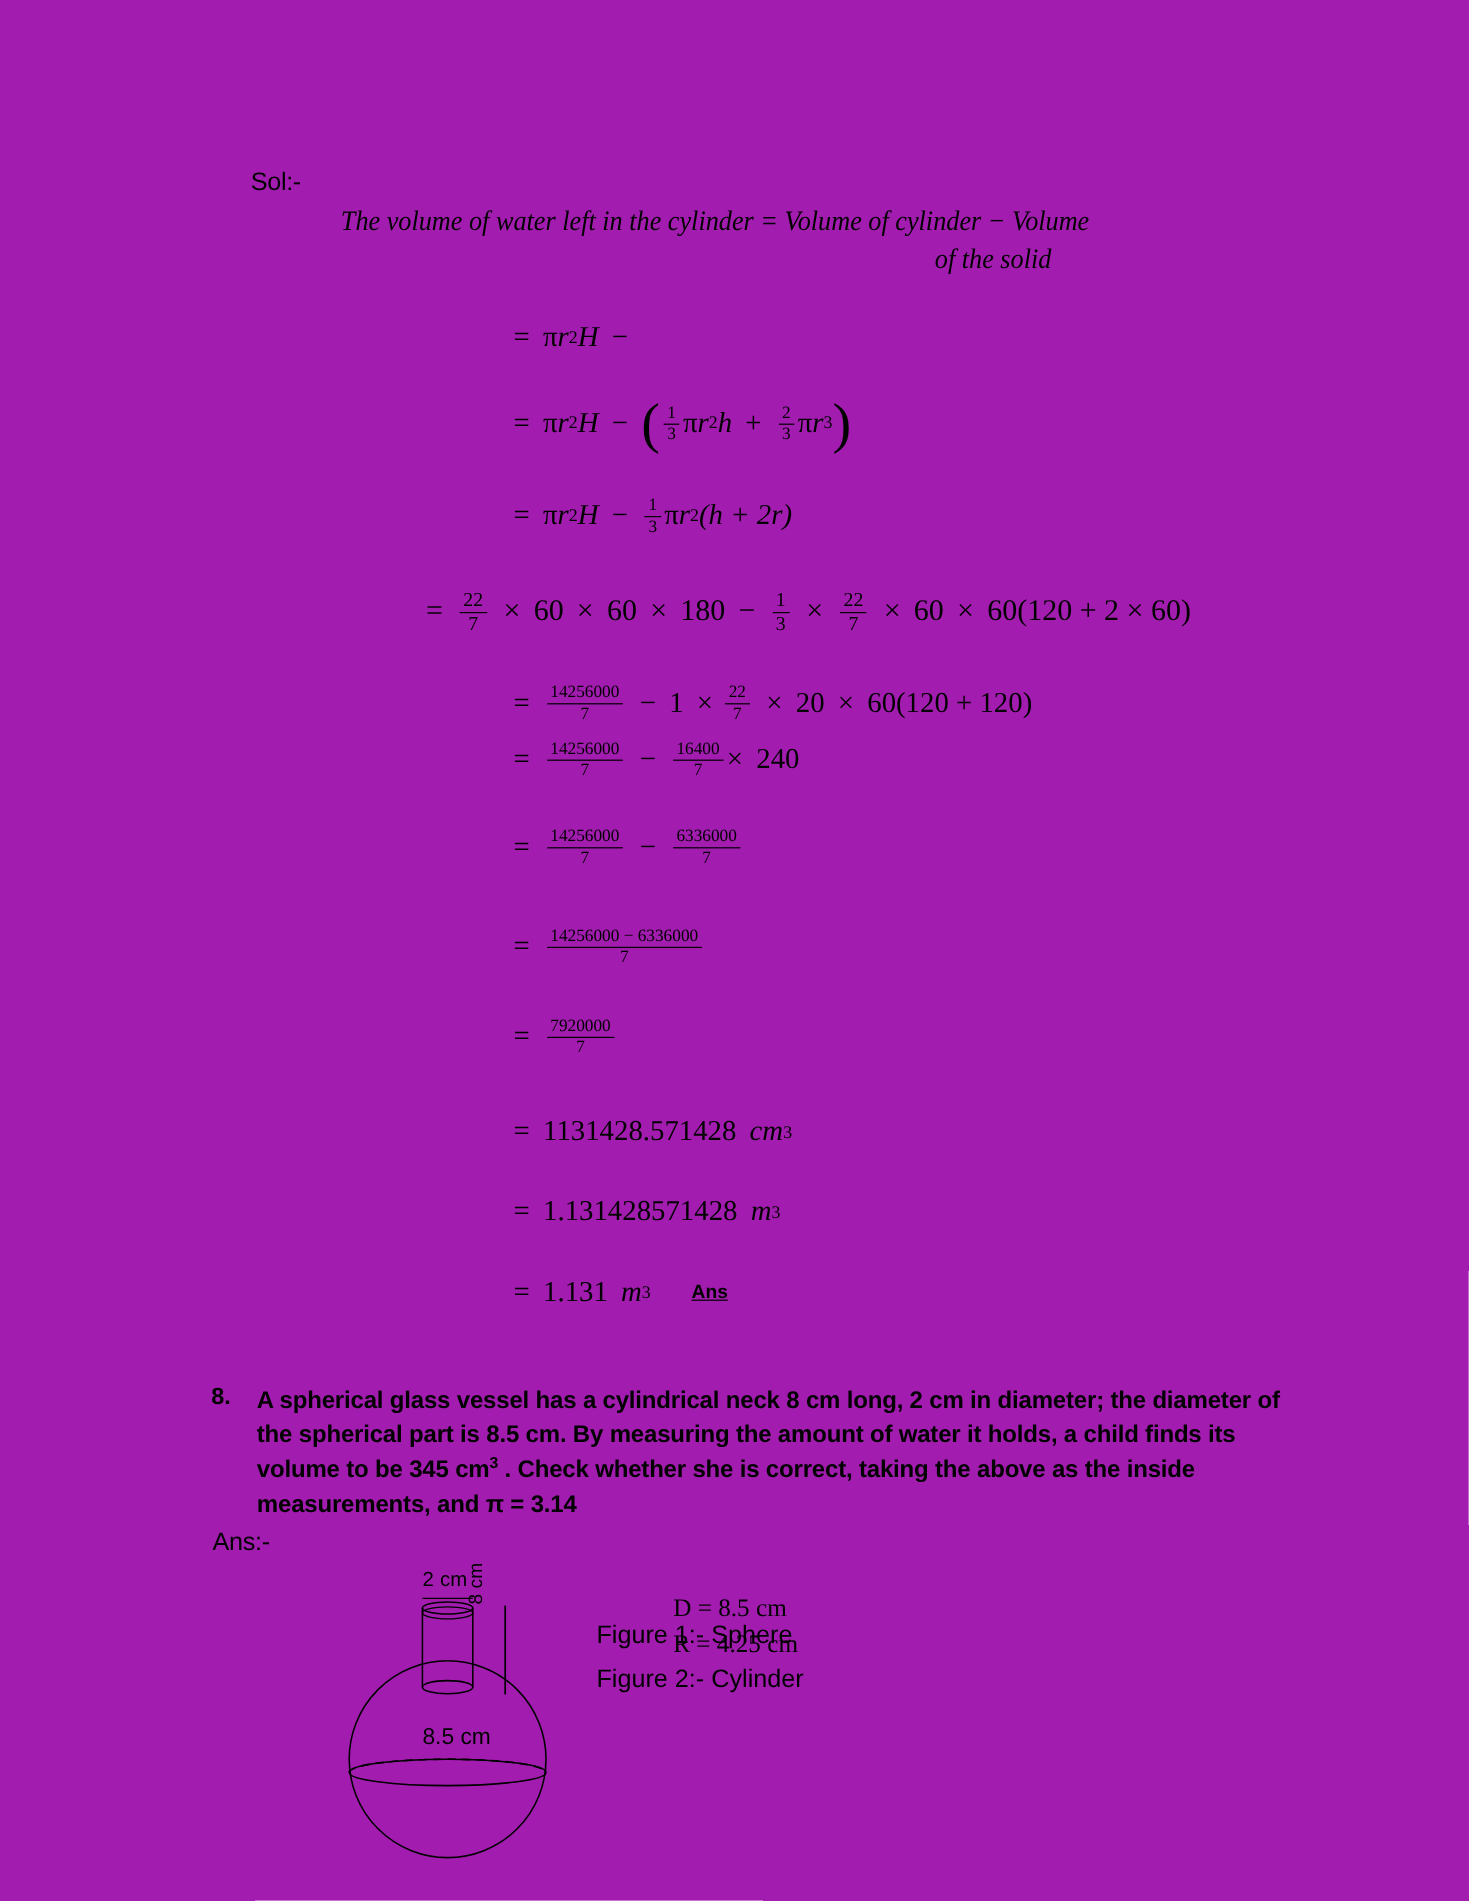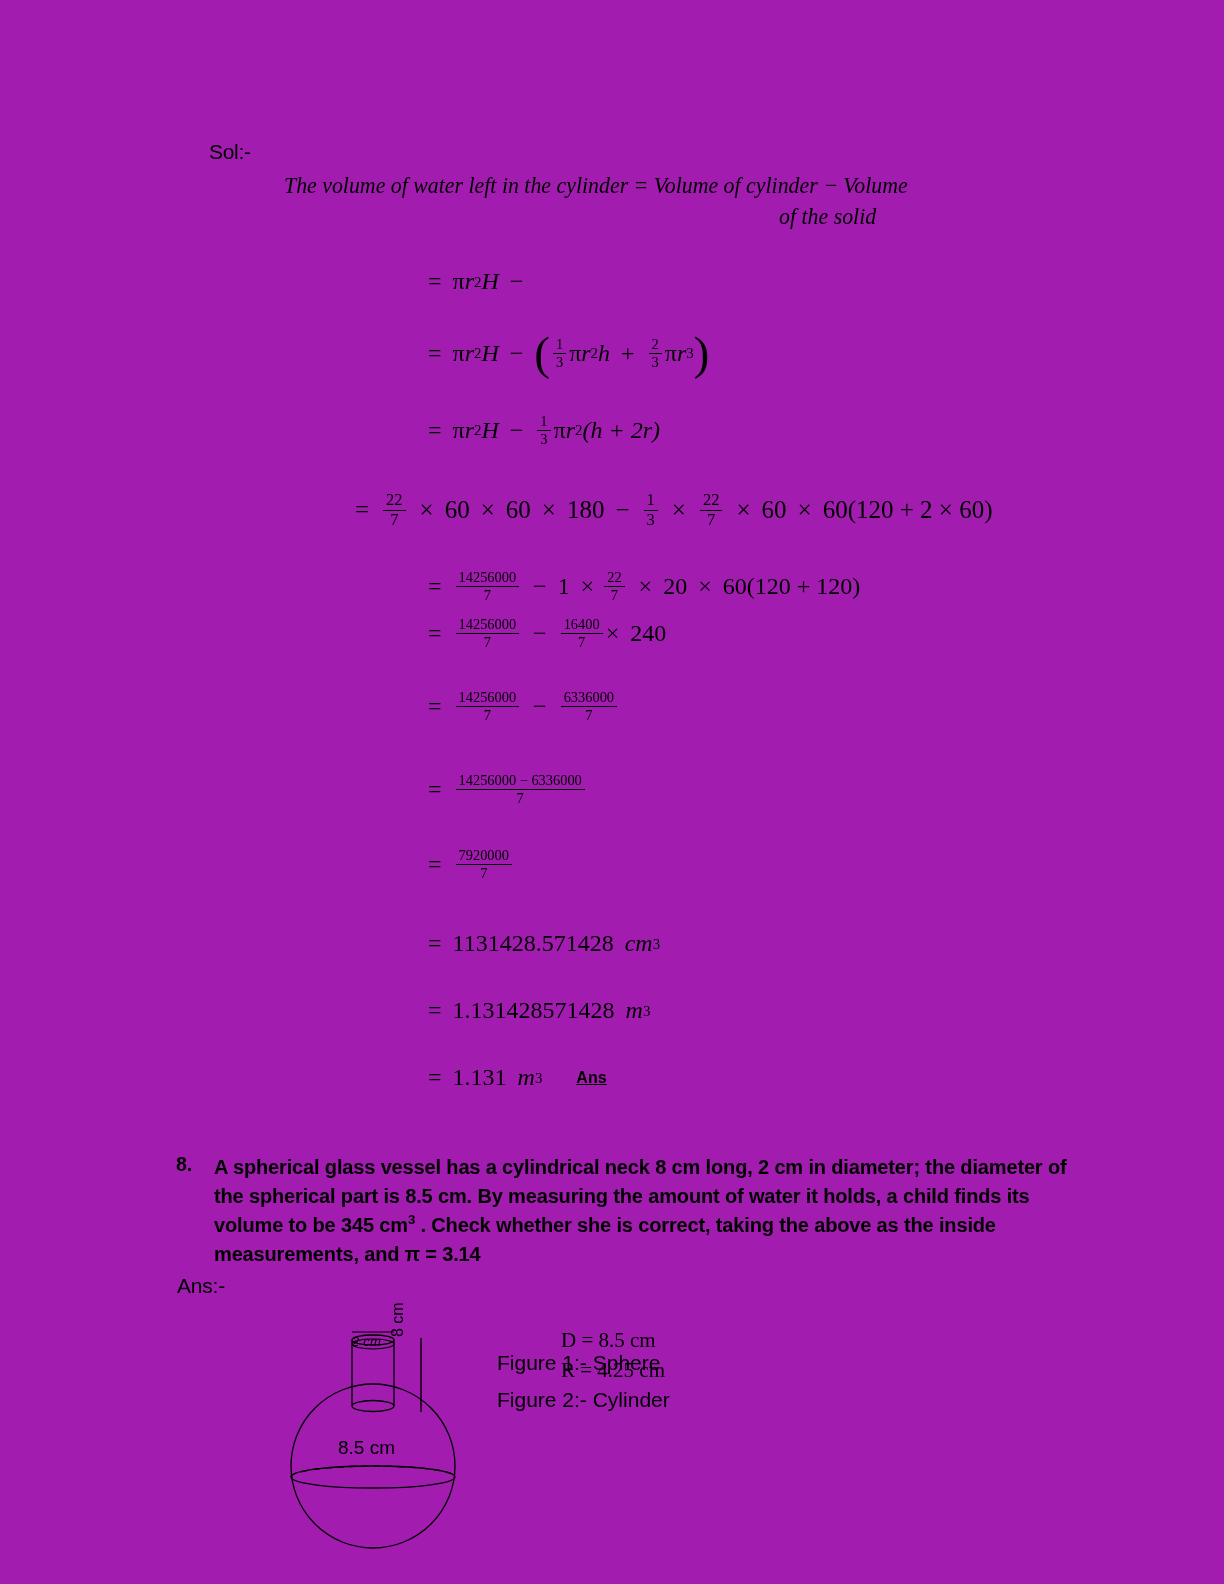--- a/index.html
+++ b/index.html
@@ -157,39 +157,38 @@
   .diagram {
     position: absolute;
     left: 266px;
     top: 1296px;
     width: 250px;
     height: 288px;
   }
   .lbl-2cm {
     position: absolute;
     left: 352px;
-    top: 1334px;
-    font-size: 13px;
+    top: 1307px;
+    font-size: 17px;
     font-family: "Liberation Sans", sans-serif;
     letter-spacing: 0.2px;
-    font-style: italic;
   }
   .lbl-8cm {
     position: absolute;
     left: 389px;
     top: 1337px;
     font-size: 16px;
     font-family: "Liberation Sans", sans-serif;
     transform: rotate(-90deg);
     transform-origin: left top;
     white-space: nowrap;
   }
   .lbl-85cm {
     position: absolute;
-    left: 338px;
+    left: 352px;
     top: 1437px;
     font-size: 19px;
     font-family: "Liberation Sans", sans-serif;
     white-space: nowrap;
   }
 </style>
 </head>
 <body>
 
 <div class="page">

